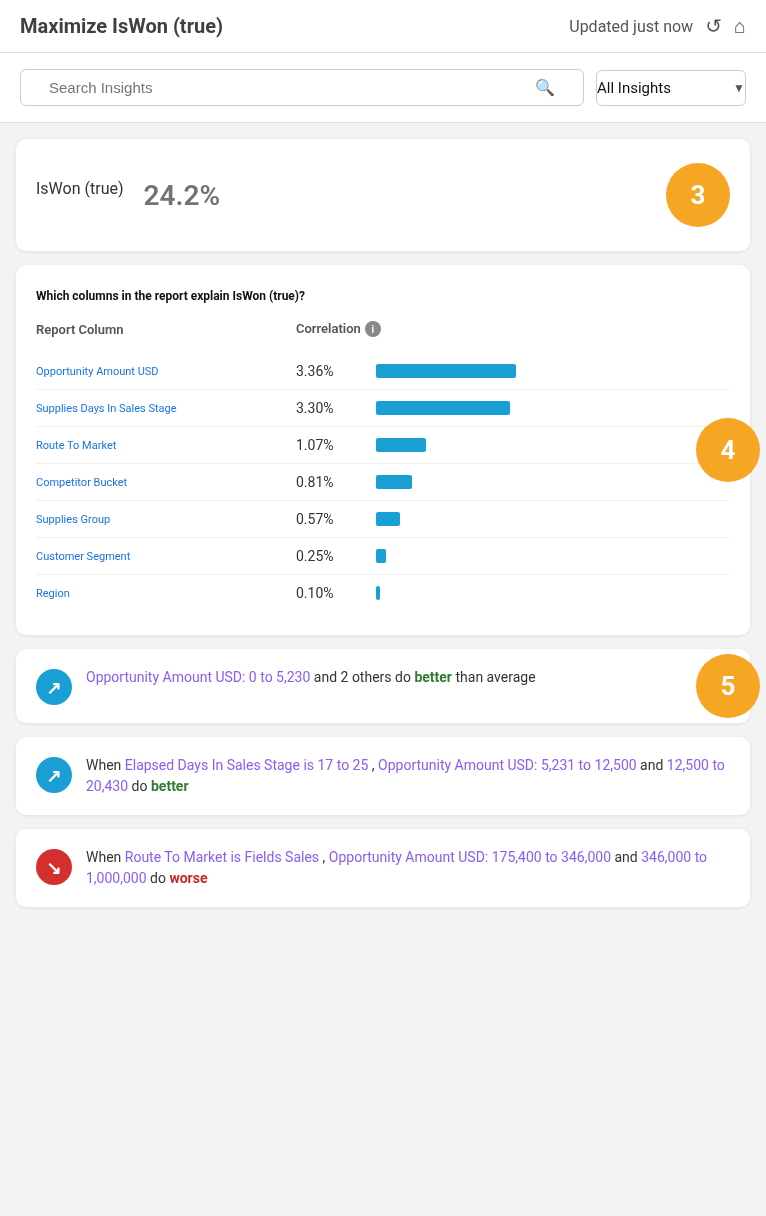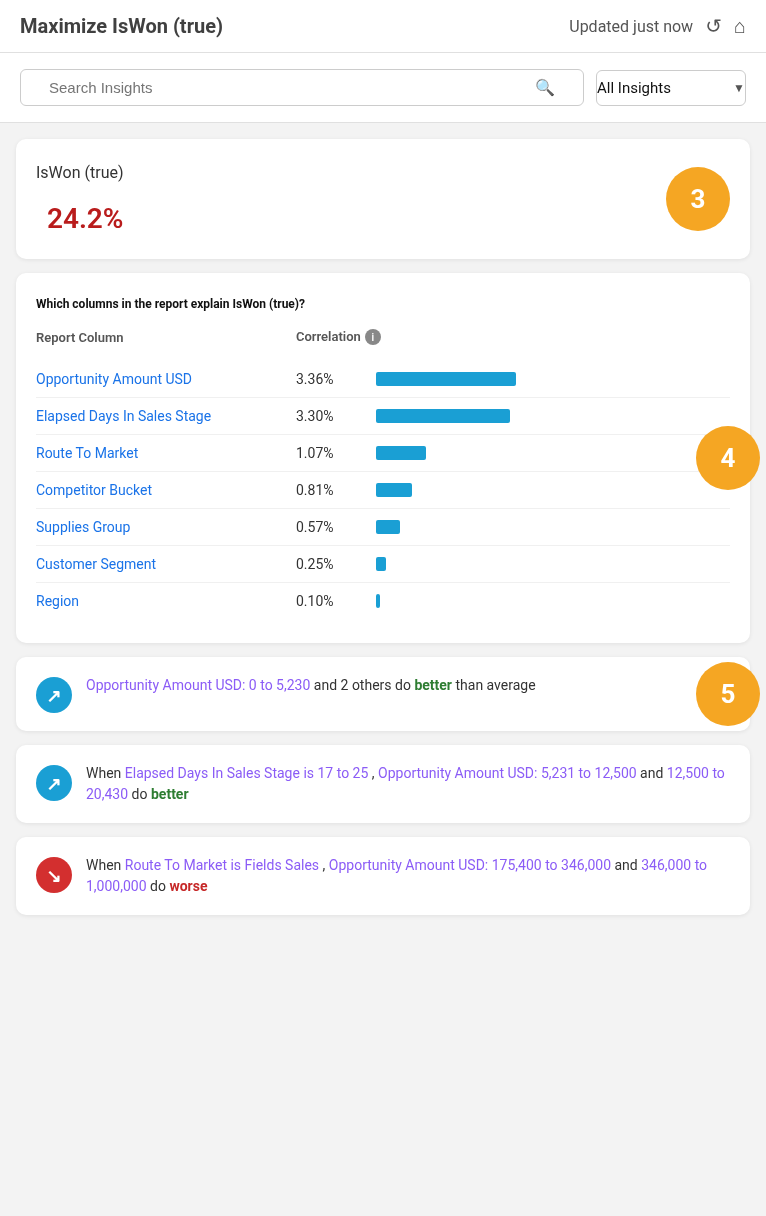--- a/index.html
+++ b/index.html
@@ -102,32 +102,31 @@
       background: #fff;
       border-radius: 10px;
       padding: 24px 20px;
       display: flex;
       align-items: center;
       justify-content: space-between;
       box-shadow: 0 1px 4px rgba(0,0,0,0.08);
     }
     .summary-left {
       display: flex;
-      align-items: flex-end;
+      align-items: flex-start;
       gap: 20px;
-      flex-direction: column;
     }
     .summary-label {
       font-size: 16px;
       color: #333;
     }
     .summary-value {
       font-size: 28px;
       font-weight: 600;
-      color: #b91c1c;
+      color: #737373;
     }
     .orange-badge {
       width: 64px;
       height: 64px;
       border-radius: 50%;
       background: #f5a623;
       display: flex;
       align-items: center;
       justify-content: center;
       font-size: 26px;
@@ -189,21 +188,21 @@
       display: flex;
       align-items: center;
       padding: 10px 0;
       border-bottom: 1px solid #f0f0f0;
     }
     .data-row:last-child {
       border-bottom: none;
     }
     .row-name {
       flex: 0 0 260px;
-      font-size: 14px;
+      font-size: 11px;
       color: #1a73e8;
       cursor: pointer;
     }
     .row-pct {
       flex: 0 0 80px;
       font-size: 14px;
       color: #333;
     }
     .row-bar-container {
       flex: 1;
@@ -364,21 +363,21 @@
 
     <div id="data-rows-container">
         <div class="data-row">
     <span class="row-name">Opportunity Amount USD</span>
     <span class="row-pct">3.36%</span>
     <span class="row-bar-container">
       <span class="row-bar" style="width:140px;"></span>
     </span>
   </div>
         <div class="data-row">
-    <span class="row-name">Elapsed Days In Sales Stage</span>
+    <span class="row-name">Supplies Days In Sales Stage</span>
     <span class="row-pct">3.30%</span>
     <span class="row-bar-container">
       <span class="row-bar" style="width:134px;"></span>
     </span>
   </div>
         <div class="data-row">
     <span class="row-name">Route To Market</span>
     <span class="row-pct">1.07%</span>
     <span class="row-bar-container">
       <span class="row-bar" style="width:50px;"></span>

